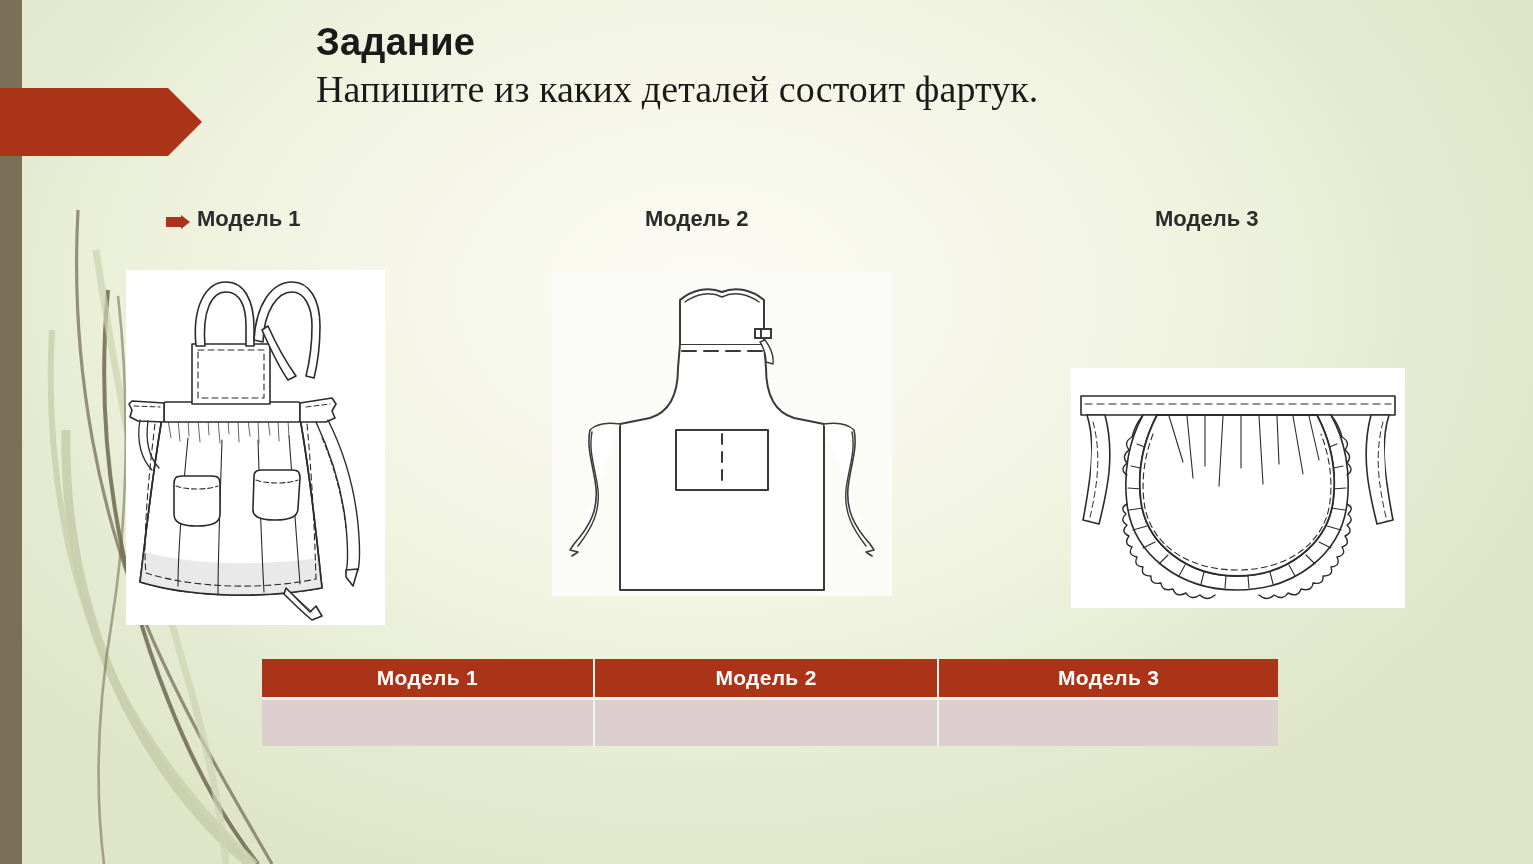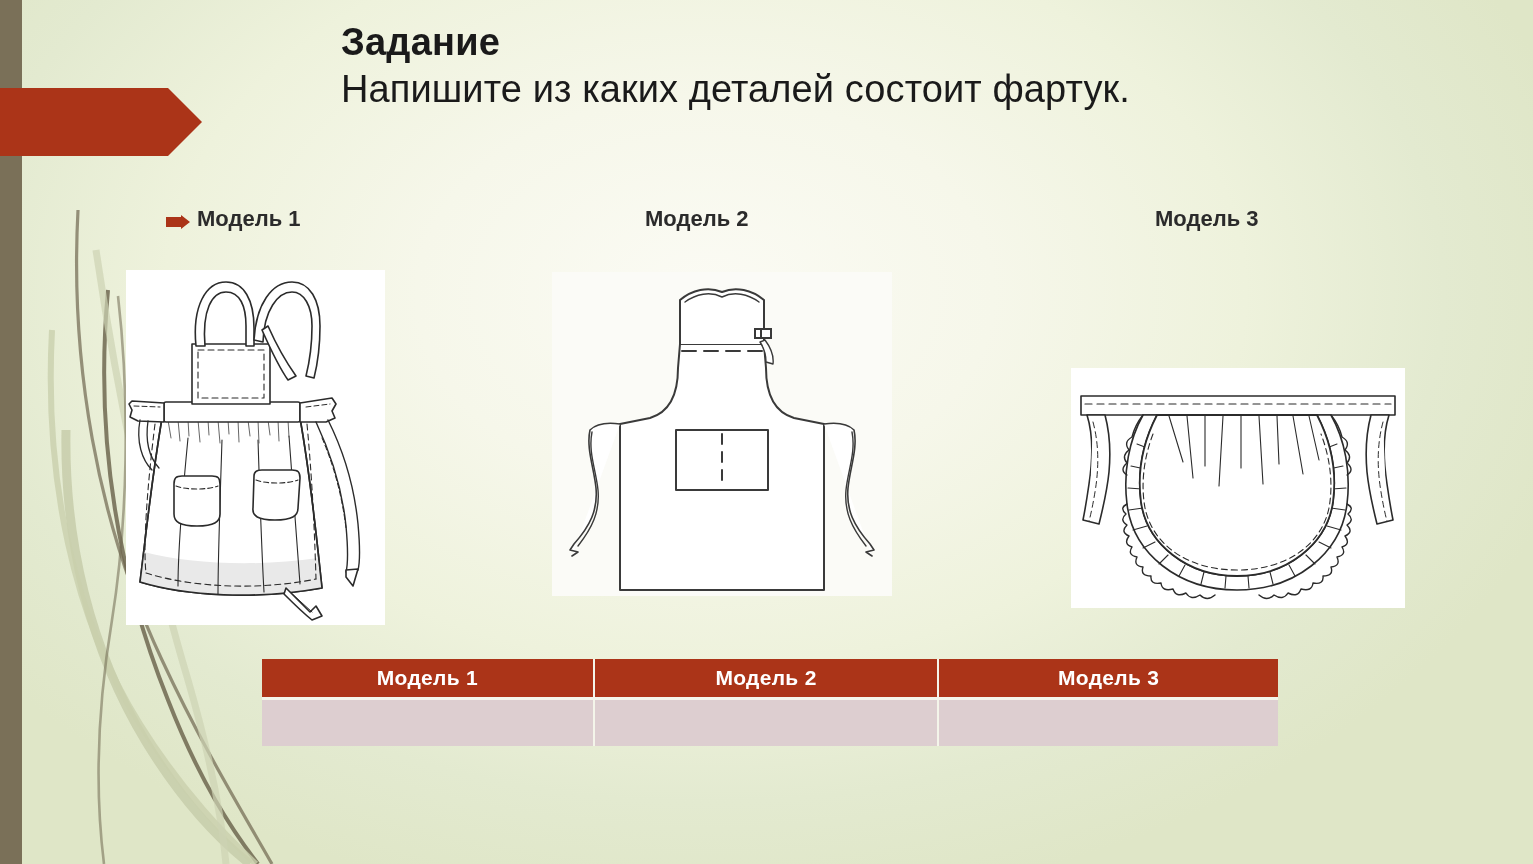--- a/index.html
+++ b/index.html
@@ -26,29 +26,29 @@
 
   
   .arrow-banner{
     position:absolute;left:0;top:88px;width:202px;height:68px;
   }
 
   
   .heading{
     position:absolute;left:316px;top:20px;width:1120px;
     color:#1a1a1a;
-    margin-left:25px;
   }
   .heading .h-title{
     font-size:38px;font-weight:bold;line-height:1.18;
     letter-spacing:.2px;
   }
   .heading .h-line{
     font-size:38px;font-weight:normal;line-height:1.30;
     letter-spacing:.1px;
+    font-family:Liberation Serif, serif;
   }
 
   
   .captions{position:absolute;left:0;top:206px;width:1533px;height:34px;}
   .cap{
     position:absolute;top:0;font-size:22px;font-weight:bold;color:#2b2b2b;
     white-space:nowrap;
   }
   .cap1{left:197px;}
   .cap2{left:645px;}

